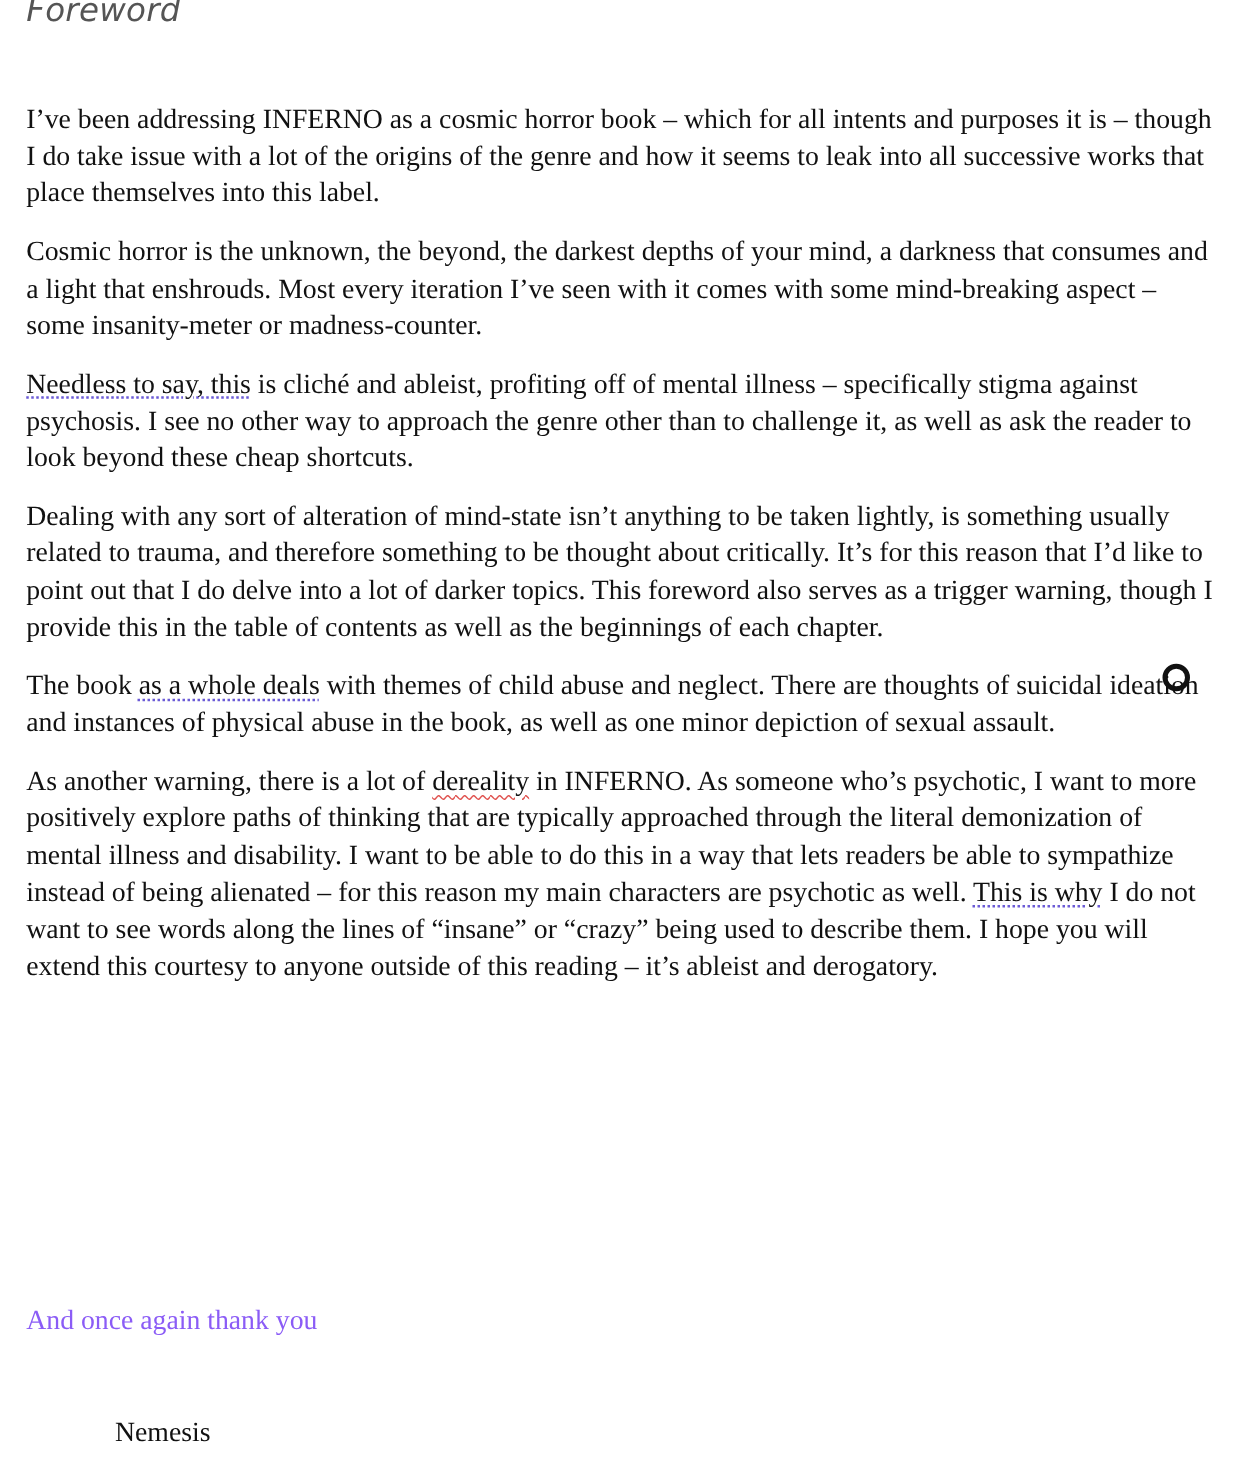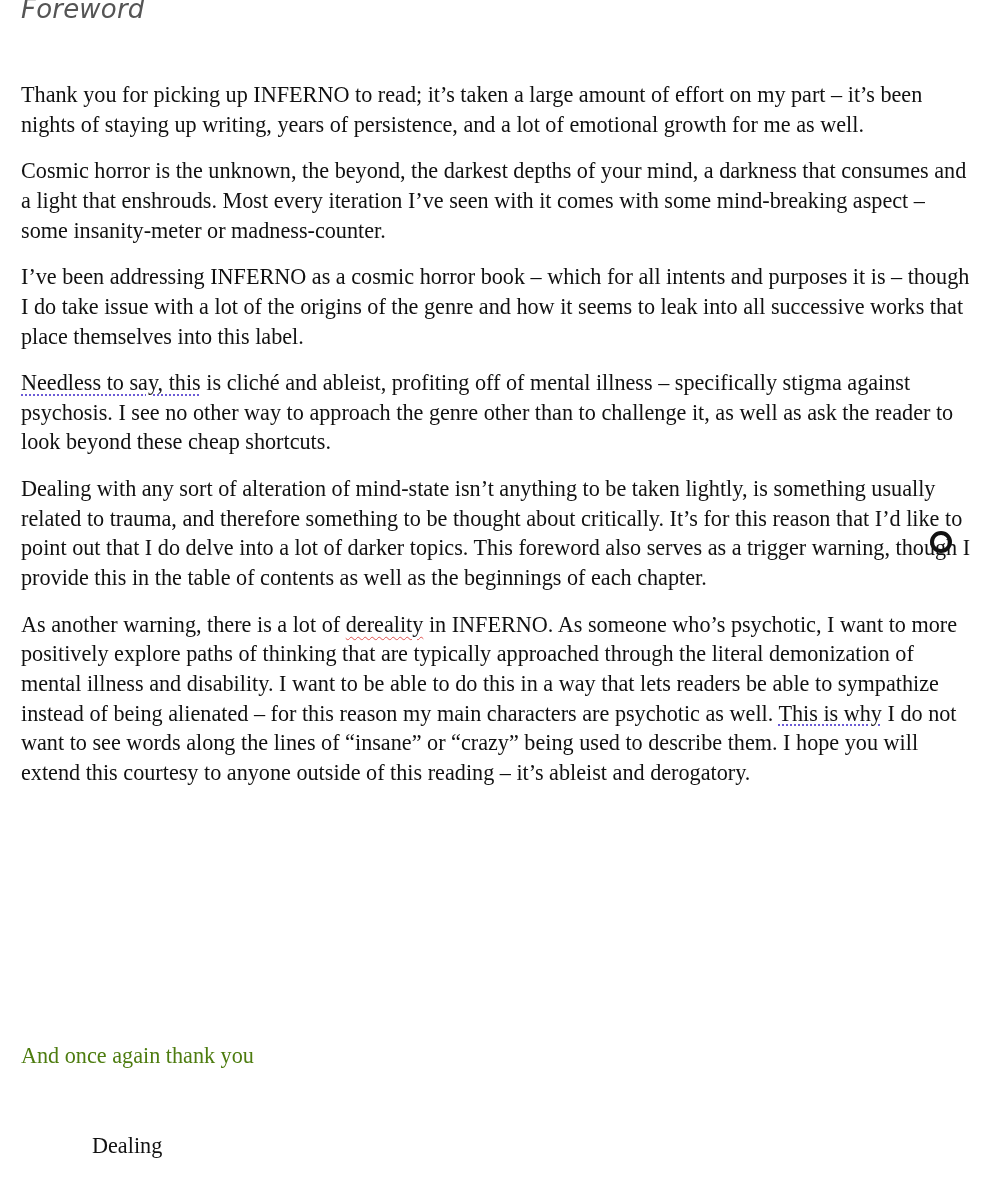--- a/index.html
+++ b/index.html
@@ -57,21 +57,21 @@
       text-decoration-thickness: 1px;
       margin-top: 12px;
     }
     .closing {
       position: absolute;
       left: 0;
       top: 1041px;
       font-family: "Liberation Serif", serif;
       font-size: 22.2px;
       line-height: 29.7px;
-      color: #4d7c0f;
+      color: #8b5cf6;
       margin: 0;
       white-space: nowrap;
     }
     .signature {
       position: absolute;
       left: 71px;
       top: 1131px;
       font-family: "Liberation Serif", serif;
       font-size: 22.2px;
       line-height: 29.7px;
@@ -92,32 +92,30 @@
   </style>
 </head>
 <body>
 
 <div class="page">
   <h1 class="heading">Foreword</h1>
 
   <div class="body-text" id="body-text">
 
     <p>
-      <span>Thank you for picking up INFERNO to read; it’s taken a large amount of effort on my part – it’s been nights of staying up writing, years of persistence, and a lot of emotional growth for me as well.</span>
+      <span>I’ve been addressing INFERNO as a cosmic horror book – which for all intents and purposes it is – though I do take issue with a lot of the origins of the genre and how it seems to leak into all successive works that place themselves into this label.</span>
     </p>
     <p>
       <span>Cosmic horror is the unknown, the beyond, the darkest depths of your mind, a darkness that consumes and a light that enshrouds. Most every iteration I’ve seen with it comes with some mind-breaking aspect – some insanity-meter or madness-counter.</span>
-    </p>
-    <p>
-      <span>I’ve been addressing INFERNO as a cosmic horror book – which for all intents and purposes it is – though I do take issue with a lot of the origins of the genre and how it seems to leak into all successive works that place themselves into this label.</span>
     </p>
     <p><span class="grammar">Needless to say, this</span><span> is cliché and ableist, profiting off of mental illness – specifically stigma against psychosis. I see no other way to approach the genre other than to challenge it, as well as ask the reader to look beyond these cheap shortcuts.</span></p>
     <p>
       <span>Dealing with any sort of alteration of mind-state isn’t anything to be taken lightly, is something usually related to trauma, and therefore something to be thought about critically. It’s for this reason that I’d like to point out that I do delve into a lot of darker topics. This foreword also serves as a trigger warning, though I provide this in the table of contents as well as the beginnings of each chapter.</span>
     </p>
+    <p><span>The book </span><span class="grammar">as a whole deals</span><span> with themes of child abuse and neglect. There are thoughts of suicidal ideation and instances of physical abuse in the book, as well as one minor depiction of sexual assault.</span></p>
     <p><span>As another warning, there is a lot of </span><span class="spell">dereality</span><span> in INFERNO. As someone who’s psychotic, I want to more positively explore paths of thinking that are typically approached through the literal demonization of mental illness and disability. I want to be able to do this in a way that lets readers be able to sympathize instead of being alienated – for this reason my main characters are psychotic as well. </span><span class="grammar">This is why</span><span> I do not want to see words along the lines of “insane” or “crazy” being used to describe them. I hope you will extend this courtesy to anyone outside of this reading – it’s ableist and derogatory.</span></p>
   </div>
 
   <p class="closing">And once again thank you</p>
-  <p class="signature">Dealing</p>
+  <p class="signature">Nemesis</p>
 </div>
 
 <div class="cursor-ring"></div>
 
 </body></html>

